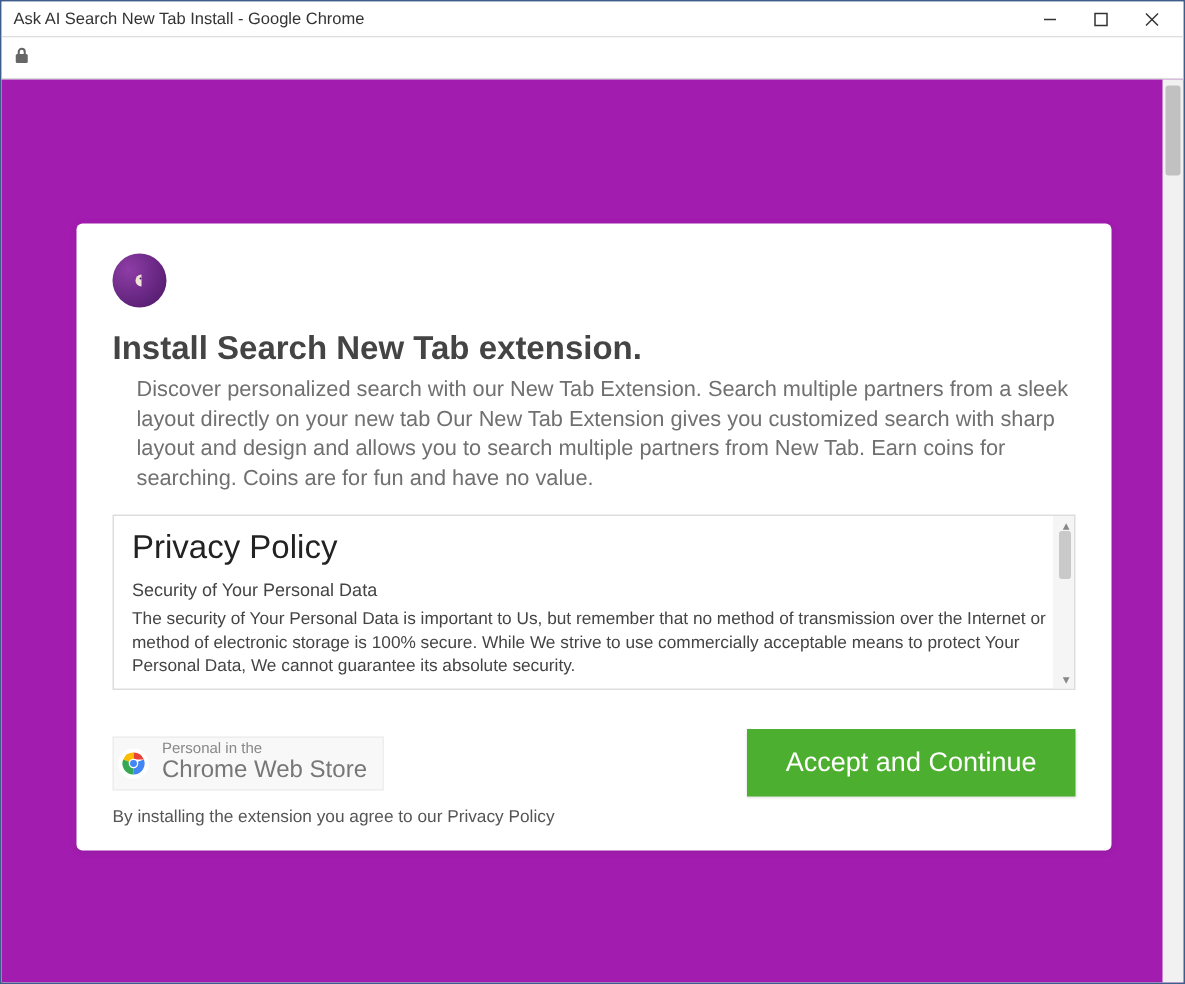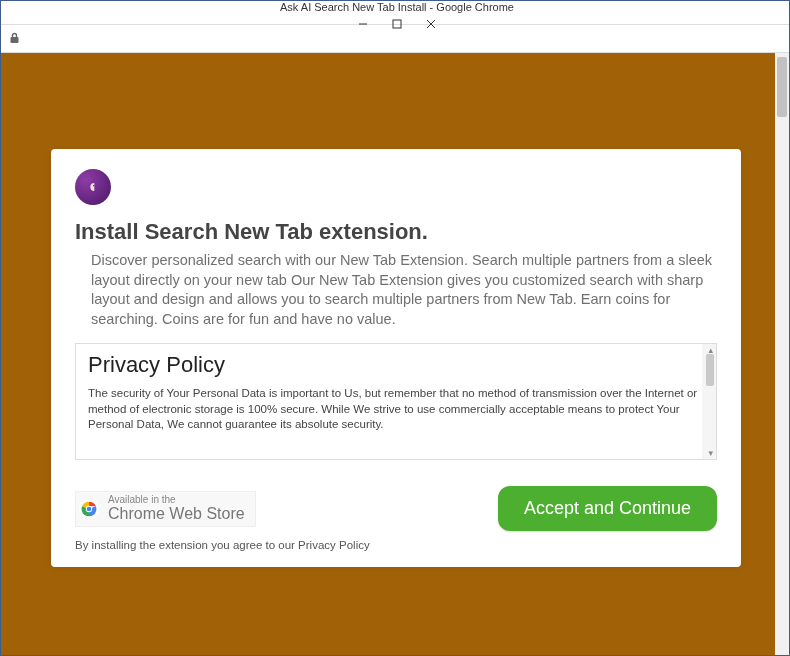--- a/index.html
+++ b/index.html
@@ -1,31 +1,31 @@
 <!DOCTYPE html>
 <html><head>
 <meta charset="utf-8">
 <style>
 * { margin: 0; padding: 0; box-sizing: border-box; font-family: Arial, Helvetica, sans-serif; }
 html, body { width: 790px; height: 656px; overflow: hidden; }
 body { background: #f0f0f0; border: 1px solid #3d5d8c; position: relative; }
 
 
-.titlebar { height: 24px; background: #fff; display: flex; align-items: center; padding: 0 4px 0 8px; border-bottom: 1px solid #ddd; flex-direction: column; }
+.titlebar { height: 24px; background: #fff; display: flex; align-items: center; padding: 0 4px 0 8px; border-bottom: 1px solid #ddd; }
 .titlebar .title { flex: 1; font-size: 11px; color: #333; }
 .win-controls { display: flex; }
 .win-btn { width: 34px; height: 22px; display: flex; align-items: center; justify-content: center; font-size: 11px; color: #333; cursor: default; }
 .win-btn svg { width: 10px; height: 10px; }
 
 
 .addressbar { height: 28px; background: #fff; display: flex; align-items: center; padding: 0 8px; border-bottom: 1px solid #dcdcdc; }
 .addressbar .lock { font-size: 11px; color: #555; }
 
 
-.viewport { position: relative; width: 100%; height: calc(656px - 24px - 28px - 2px); background: #a16207; }
+.viewport { position: relative; width: 100%; height: calc(656px - 24px - 28px - 2px); background: #a21caf; }
 .viewport::-webkit-scrollbar { width: 16px; }
 .scrollbar-v { position: absolute; top: 0; right: 0; width: 14px; height: 100%; background: #f1f1f1; }
 .scroll-thumb { position: absolute; top: 4px; left: 2px; width: 10px; height: 60px; background: #c1c1c1; border-radius: 2px; }
 
 
 .card { position: absolute; top: 96px; left: 50px; width: 690px; background: #fff; border-radius: 4px; box-shadow: 0 1px 6px rgba(0,0,0,0.08); padding: 20px 24px 16px 24px; }
 
 .logo { width: 36px; height: 36px; border-radius: 50%; background: radial-gradient(circle at 30% 30%, #8e3da6, #4a1666); margin-bottom: 14px; display:flex; align-items:center; justify-content:center;}
 .logo svg { width: 16px; height: 16px; }
 
@@ -40,21 +40,21 @@
 .policy-scroll { position: absolute; top: 0; right: 0; width: 14px; height: 100%; background: #f5f5f5; }
 .policy-thumb { position: absolute; top: 10px; right: 2px; width: 8px; height: 32px; background: #c9c9c9; border-radius: 2px; }
 .policy-arrow { position:absolute; right:3px; font-size:9px; color:#888; }
 
 
 .bottom { display: flex; align-items: center; margin-bottom: 8px; }
 .store { display: flex; align-items: center; gap: 8px; padding: 2px 10px 2px 2px; background: #f8f8f8; border:1px solid #eee; }
 .store .chrome-ico { width: 22px; height: 22px; }
 .store .store-text { font-size: 10px; color: #888; line-height: 1.15; }
 .store .store-text strong { display:block; font-size: 16px; color:#777; font-weight:400;}
-.accept-btn { margin-left: auto; background: #4caf2f; color: #fff; font-size: 18px; padding: 12px 26px; border: none; border-radius: 12px; cursor: pointer; box-shadow: 0 1px 2px rgba(0,0,0,0.15);}
+.accept-btn { margin-left: auto; background: #4caf2f; color: #fff; font-size: 18px; padding: 12px 26px; border: none; border-radius: 0; cursor: pointer; box-shadow: 0 1px 2px rgba(0,0,0,0.15);}
 .disclaimer { font-size: 11.5px; color: #555; margin-top: 8px; }
 
 
 .wm { position: absolute; top: 50%; left: 50%; transform: translate(-50%, -50%); font-size: 140px; font-weight: 700; color: rgba(0,0,0,0.04); letter-spacing: -6px; font-style: italic; pointer-events: none; white-space: nowrap;}
 </style>
 </head>
 <body>
 
 <div class="titlebar">
   <span class="title">Ask AI Search New Tab Install - Google Chrome</span>
@@ -97,41 +97,42 @@
           <path d="M14 6 a6 6 0 0 0 0 12" fill="#f0e6d8"></path>
           <circle cx="13" cy="10" r="1" fill="#4a1666"></circle>
         </svg>
     </div>
 
     <h1>Install Search New Tab extension.</h1>
     <p class="desc">Discover personalized search with our New Tab Extension. Search multiple partners from a sleek layout directly on your new tab Our New Tab Extension gives you customized search with sharp layout and design and allows you to search multiple partners from New Tab. Earn coins for searching. Coins are for fun and have no value.</p>
 
     <div class="policy-box">
       <h2>Privacy Policy</h2>
+      <div class="sub">Security of Your Personal Data</div>
       <div class="body">The security of Your Personal Data is important to Us, but remember that no method of transmission over the Internet or method of electronic storage is 100% secure. While We strive to use commercially acceptable means to protect Your Personal Data, We cannot guarantee its absolute security.</div>
       <div class="policy-scroll">
         <span class="policy-arrow" style="top:1px">▴</span>
         <div class="policy-thumb"></div>
         <span class="policy-arrow" style="bottom:1px">▾</span>
       </div>
     </div>
 
     <div class="bottom">
       <div class="store">
         <svg class="chrome-ico" viewBox="0 0 48 48">
           <circle cx="24" cy="24" r="22" fill="#fff"></circle>
           <path d="M24 8 A16 16 0 0 1 39 18 L24 18 Z" fill="#ea4335"></path>
           <path d="M9 18 A16 16 0 0 1 24 8 L24 24 Z" fill="#fbbc05"></path>
           <path d="M24 40 A16 16 0 0 1 9 18 L24 24 Z" fill="#34a853"></path>
           <path d="M39 18 A16 16 0 0 1 24 40 L24 24 Z" fill="#4285f4"></path>
           <circle cx="24" cy="24" r="7" fill="#fff"></circle>
           <circle cx="24" cy="24" r="5" fill="#4285f4"></circle>
         </svg>
         <div class="store-text">
-          <span>Available in the</span>
+          <span>Personal in the</span>
           <strong>Chrome Web Store</strong>
         </div>
       </div>
       <button class="accept-btn">Accept and Continue</button>
     </div>
 
     <div class="disclaimer">By installing the extension you agree to our Privacy Policy</div>
   </div>
 
   <div class="scrollbar-v">

